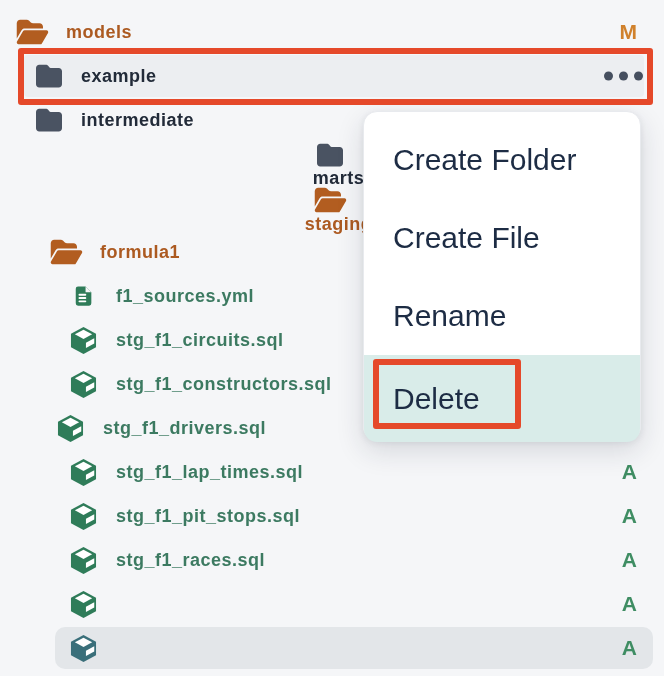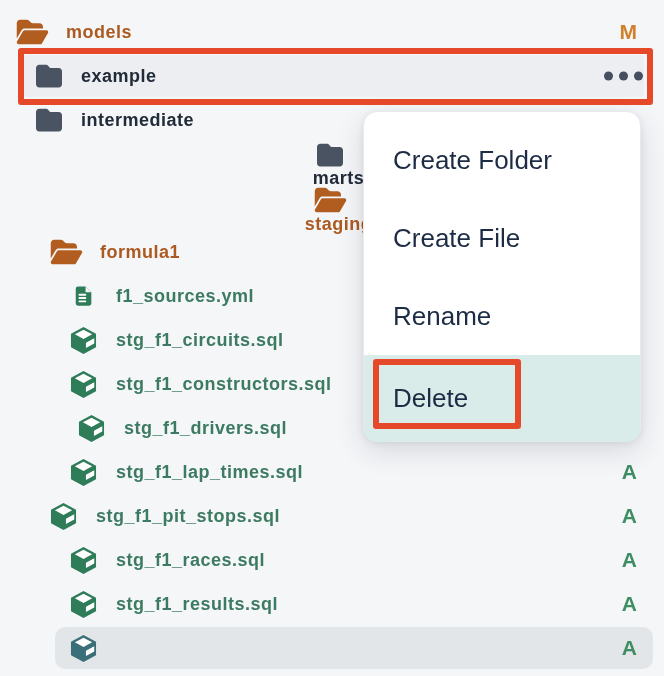--- a/index.html
+++ b/index.html
@@ -22,21 +22,21 @@
   .badge{position:absolute;right:27px;top:50%;transform:translateY(-50%);
          font-size:21px;font-weight:700;letter-spacing:0;}
   .badge.b-orange{color:#d0812c}.badge.b-green{color:#3f8d63}
   .dots{position:absolute;right:21px;top:50%;transform:translateY(-50%);display:flex;gap:6px;cursor:pointer;}
   .dots i{width:9px;height:9px;border-radius:50%;background:#454f5f;display:block;}
   
   .ctx{position:absolute;left:363px;top:111px;width:278px;height:330px;box-sizing:border-box;
        background:#ffffff;border:1px solid #e8eaee;border-radius:14px;padding-top:9px;z-index:5;
        box-shadow:0 10px 28px rgba(25,35,55,.14),0 2px 6px rgba(25,35,55,.08);}
   .ctx-item{height:78px;display:flex;align-items:center;padding-left:29px;
-            font-size:26px;color:#1d2c44;cursor:pointer;white-space:nowrap;}
+            font-size:30px;color:#1d2c44;cursor:pointer;white-space:nowrap;}
   .ctx-item.hl{height:87px;background:#d9ece9;border-radius:0 0 13px 13px;}
   
   .annot{position:absolute;border:6px solid #e5492a;border-radius:3px;box-sizing:border-box;
          z-index:20;pointer-events:none;background:transparent;}
   .annot.example{left:18px;top:48px;width:635px;height:57px;}
   .annot.delete{left:373px;top:359px;width:148px;height:70px;}
   svg{display:block}
 </style>
 </head>
 <body>
@@ -123,42 +123,42 @@
       <div class="row" style="padding-left: 68px;">
         <span class="icon-box w31 ic-green">
           <svg width="31" height="31" viewBox="0 0 24 24" fill="currentColor">
             <path d="M12 1.5 21.7 6.7v10.6L12 22.5 2.3 17.3V6.7Z"></path>
             <path d="M12 3.6 18.7 7.2 12 10.8 5.3 7.2Z" fill="#fff"></path>
             <path d="M13.9 13.7 20.3 10.2v4.2l-6.4 3.5Z" fill="#fff"></path>
           </svg>
         </span>
         <span class="lbl c-green">stg_f1_constructors.sql</span>
       </div>
-      <div class="row" style="padding-left: 76px;">
+      <div class="row" style="padding-left: 55px;">
         <span class="icon-box w31 ic-green">
           <svg width="31" height="31" viewBox="0 0 24 24" fill="currentColor">
             <path d="M12 1.5 21.7 6.7v10.6L12 22.5 2.3 17.3V6.7Z"></path>
             <path d="M12 3.6 18.7 7.2 12 10.8 5.3 7.2Z" fill="#fff"></path>
             <path d="M13.9 13.7 20.3 10.2v4.2l-6.4 3.5Z" fill="#fff"></path>
           </svg>
         </span>
         <span class="lbl c-green">stg_f1_drivers.sql</span>
       </div>
       <div class="row" style="padding-left: 68px;">
         <span class="icon-box w31 ic-green">
           <svg width="31" height="31" viewBox="0 0 24 24" fill="currentColor">
             <path d="M12 1.5 21.7 6.7v10.6L12 22.5 2.3 17.3V6.7Z"></path>
             <path d="M12 3.6 18.7 7.2 12 10.8 5.3 7.2Z" fill="#fff"></path>
             <path d="M13.9 13.7 20.3 10.2v4.2l-6.4 3.5Z" fill="#fff"></path>
           </svg>
         </span>
         <span class="lbl c-green">stg_f1_lap_times.sql</span>
         <span class="badge b-green">A</span>
       </div>
-      <div class="row" style="padding-left: 48px;">
+      <div class="row" style="padding-left: 68px;">
         <span class="icon-box w31 ic-green">
           <svg width="31" height="31" viewBox="0 0 24 24" fill="currentColor">
             <path d="M12 1.5 21.7 6.7v10.6L12 22.5 2.3 17.3V6.7Z"></path>
             <path d="M12 3.6 18.7 7.2 12 10.8 5.3 7.2Z" fill="#fff"></path>
             <path d="M13.9 13.7 20.3 10.2v4.2l-6.4 3.5Z" fill="#fff"></path>
           </svg>
         </span>
         <span class="lbl c-green">stg_f1_pit_stops.sql</span>
         <span class="badge b-green">A</span>
       </div>
@@ -174,21 +174,20 @@
         <span class="badge b-green">A</span>
       </div>
       <div class="row" style="padding-left: 68px;">
         <span class="icon-box w31 ic-green">
           <svg width="31" height="31" viewBox="0 0 24 24" fill="currentColor">
             <path d="M12 1.5 21.7 6.7v10.6L12 22.5 2.3 17.3V6.7Z"></path>
             <path d="M12 3.6 18.7 7.2 12 10.8 5.3 7.2Z" fill="#fff"></path>
             <path d="M13.9 13.7 20.3 10.2v4.2l-6.4 3.5Z" fill="#fff"></path>
           </svg>
         </span>
-        <span class="lbl c-green">stg_f1_results.sql</span>
         <span class="badge b-green">A</span>
       </div>
       <div class="row" style="padding-left: 68px;">
         <div class="row-bg selected"></div>
         <span class="icon-box w31 ic-teal">
           <svg width="31" height="31" viewBox="0 0 24 24" fill="currentColor">
             <path d="M12 1.5 21.7 6.7v10.6L12 22.5 2.3 17.3V6.7Z"></path>
             <path d="M12 3.6 18.7 7.2 12 10.8 5.3 7.2Z" fill="#fff"></path>
             <path d="M13.9 13.7 20.3 10.2v4.2l-6.4 3.5Z" fill="#fff"></path>
           </svg>

